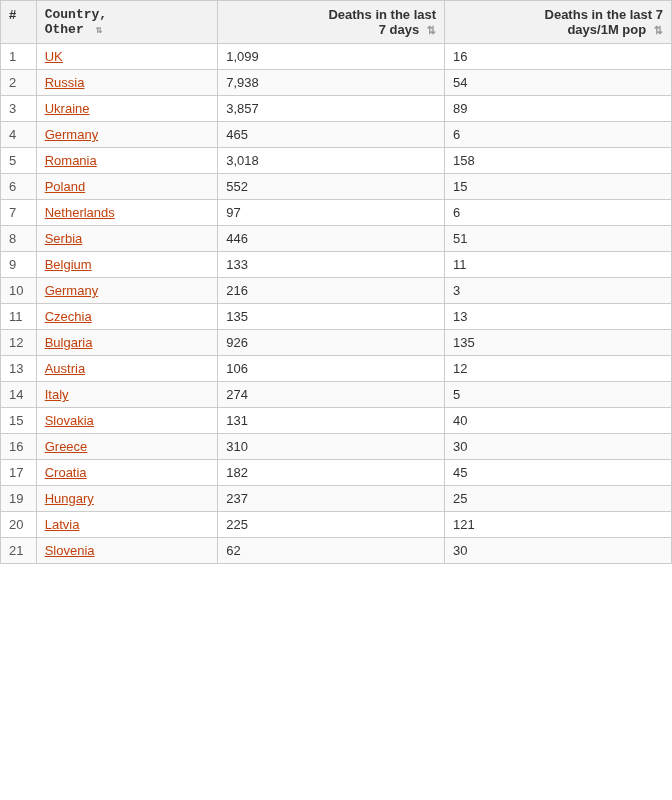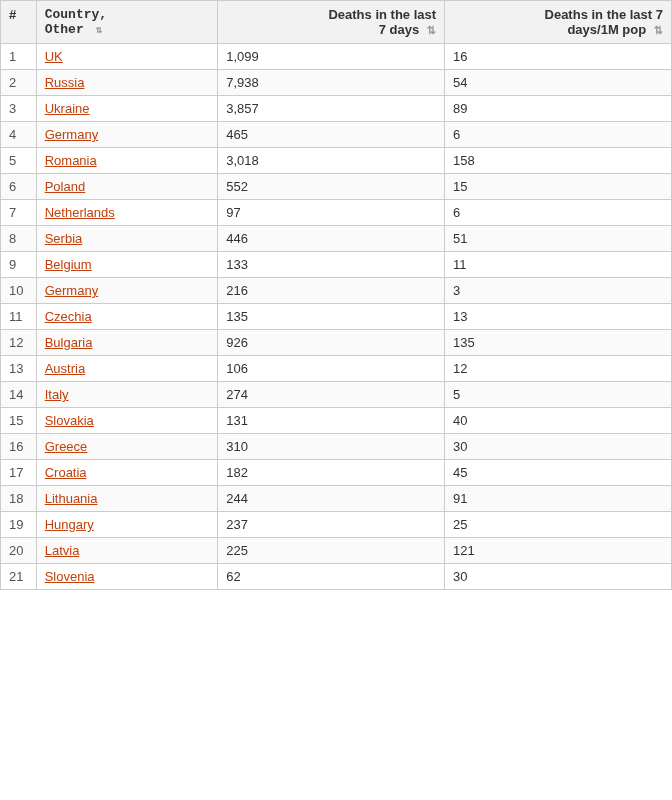--- a/index.html
+++ b/index.html
@@ -219,26 +219,20 @@
           <td class="num-col">310</td>
           <td class="num-col">30</td>
         </tr>
         <tr>
           <td class="rank-col">17</td>
           <td class="country-col"><a class="country-link">Croatia</a></td>
           <td class="num-col">182</td>
           <td class="num-col">45</td>
         </tr>
         <tr>
-          <td class="rank-col">18</td>
-          <td class="country-col"><a class="country-link">Lithuania</a></td>
-          <td class="num-col">244</td>
-          <td class="num-col">91</td>
-        </tr>
-        <tr>
           <td class="rank-col">19</td>
           <td class="country-col"><a class="country-link">Hungary</a></td>
           <td class="num-col">237</td>
           <td class="num-col">25</td>
         </tr>
         <tr>
           <td class="rank-col">20</td>
           <td class="country-col"><a class="country-link">Latvia</a></td>
           <td class="num-col">225</td>
           <td class="num-col">121</td>

